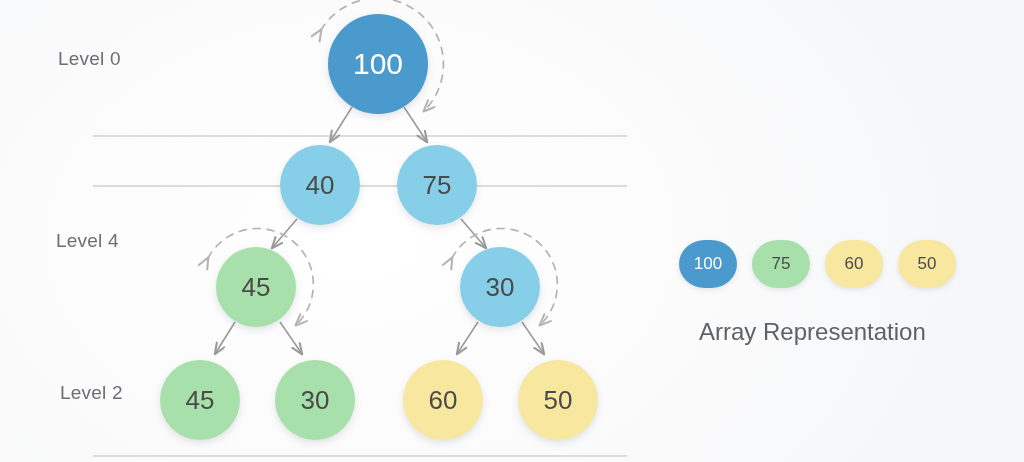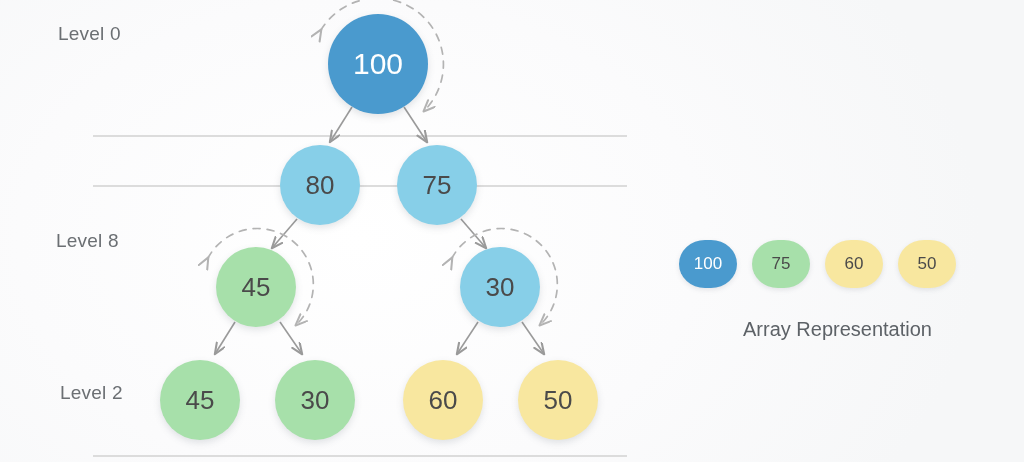--- a/index.html
+++ b/index.html
@@ -51,24 +51,23 @@
     border-radius: 26px/24px;
     display: flex;
     align-items: center;
     justify-content: center;
     font-family: "Liberation Sans", sans-serif;
     font-size: 17px;
     box-shadow: 0 2px 5px rgba(90,100,110,0.14);
   }
   .arr-caption {
     position: absolute;
-    font-size: 20px;
+    font-size: 24px;
     color: #5d6267;
     white-space: nowrap;
-    margin-left: 44px;
   }
 </style>
 </head>
 <body>
 
 <div id="stage">
 
   <svg class="layer" viewBox="0 0 1024 462">
     <defs>
       <marker id="arrow-solid" markerWidth="9" markerHeight="9" refX="7.2" refY="3.2" orient="auto">
@@ -96,35 +95,35 @@
       <line x1="522" y1="322" x2="544" y2="354" marker-end="url(#arrow-solid)"></line>
     </g>
 
     <g stroke="#b3b3b3" stroke-width="1.7" fill="none" stroke-dasharray="7 7" stroke-linecap="round">
       <path d="M 321 30 A 66 66 0 1 1 424 111" marker-start="url(#arrow-dash)" marker-end="url(#arrow-dash)"></path>
       <path d="M 208 258 A 56 56 0 1 1 296 325" marker-start="url(#arrow-dash)" marker-end="url(#arrow-dash)"></path>
       <path d="M 452 258 A 56 56 0 1 1 540 325" marker-start="url(#arrow-dash)" marker-end="url(#arrow-dash)"></path>
     </g>
   </svg>
 
-  <div class="lvl-label" style="left:58px; top:23px;">
+  <div class="lvl-label" style="left:58px; top:48px;">
     <span>Level 0</span>
   </div>
   <div class="lvl-label" style="left:56px; top:230px;">
-    <span>Level 8</span>
+    <span>Level 4</span>
   </div>
   <div class="lvl-label" style="left:60px; top:382px;">
     <span>Level 2</span>
   </div>
 
   <div class="node" style="left:328px; top:14px; width:100px; height:100px; background:#4a9ace; color:#ffffff; font-size:30px;">
     <span>100</span>
   </div>
   <div class="node" style="left:280px; top:145px; width:80px; height:80px; background:#87cfe8; color:#4a4a4a; font-size:26px;">
-    <span>80</span>
+    <span>40</span>
   </div>
   <div class="node" style="left:397px; top:145px; width:80px; height:80px; background:#87cfe8; color:#4a4a4a; font-size:26px;">
     <span>75</span>
   </div>
   <div class="node" style="left:216px; top:247px; width:80px; height:80px; background:#a7e0aa; color:#4a4a4a; font-size:26px;">
     <span>45</span>
   </div>
   <div class="node" style="left:460px; top:247px; width:80px; height:80px; background:#87cfe8; color:#4a4a4a; font-size:26px;">
     <span>30</span>
   </div>

